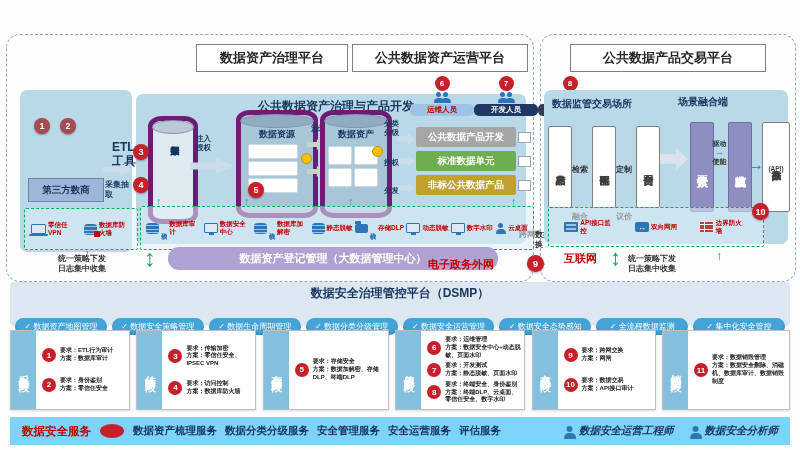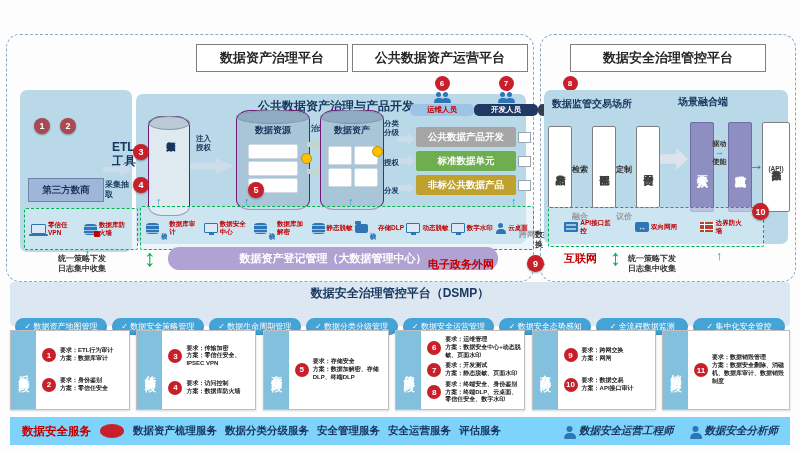--- a/index.html
+++ b/index.html
@@ -17,21 +17,21 @@
          font-size:9px;font-weight:bold;display:flex;align-items:center;justify-content:center;
          box-shadow:0 1px 2px rgba(0,0,0,.35);z-index:6;}
   .badge.m{background:#a84a52;}
   .sbadge{width:14px;height:14px;border-radius:50%;background:#c8202a;color:#fff;font-size:8px;
           font-weight:bold;display:flex;align-items:center;justify-content:center;flex:none;}
   
   .srcbox{position:absolute;background:#9fb6d8;border:1px solid #6b84a8;color:#17365d;
           font-weight:bold;font-size:9.5px;display:flex;align-items:center;justify-content:center;
           text-align:center;line-height:1.3;}
   
-  .cyl{position:absolute;border:1px solid #701a75;border-radius:14px/10px;background:#a9c6d8;}
+  .cyl{position:absolute;border:5px solid #701a75;border-radius:14px/10px;background:#a9c6d8;}
   .cyl::before{content:"";position:absolute;left:-1px;right:-1px;top:-1px;height:12px;
                background:rgba(31,56,100,.18);border:1px solid #8098ad;border-radius:50%;}
   .cyl.light{background:#dfe9f0;}
   .cyl-label{position:absolute;top:13px;left:0;right:0;text-align:center;font-size:9px;
              font-weight:bold;color:#17365d;}
   .vtext{writing-mode:vertical-rl;text-orientation:upright;font-weight:bold;color:#17365d;}
   .cylrow{position:absolute;background:#fff;border:1px solid #cfd9e2;border-radius:2px;}
   .ydot{position:absolute;width:9px;height:9px;border-radius:50%;background:#ffc000;
         border:1px solid #bf9000;z-index:5;}
   
@@ -145,21 +145,21 @@
 </head>
 <body>
 
 <div class="canvas">
 
   <div class="zone" style="left:6px;top:34px;width:526px;height:246px"></div>
   <div class="zone" style="left:540px;top:34px;width:254px;height:246px"></div>
 
   <div class="tbox" style="left:196px;top:44px;width:150px;height:26px">数据资产治理平台</div>
   <div class="tbox" style="left:352px;top:44px;width:174px;height:26px">公共数据资产运营平台</div>
-  <div class="tbox" style="left:570px;top:44px;width:194px;height:26px">数据安全治理管控平台</div>
+  <div class="tbox" style="left:570px;top:44px;width:194px;height:26px">公共数据产品交易平台</div>
 
   <div class="panel" style="left:20px;top:90px;width:112px;height:162px"></div>
   <div class="badge m" style="left:34px;top:118px">1</div>
   <div class="badge m" style="left:60px;top:118px">2</div>
   <div class="srcbox" style="left:28px;top:178px;width:74px;height:22px">第三方数商</div>
   <div class="tinylab" style="left:112px;top:140px;width:26px;font-size:12px">ETL工具</div>
   <div class="badge" style="left:133px;top:144px">3</div>
   <div class="barrow" style="left:103px;top:163px;width:30px;height:13px"></div>
   <div class="tinylab" style="left:105px;top:180px;width:26px;font-size:8px">采集抽取</div>
   <div class="badge" style="left:133px;top:177px">4</div>

